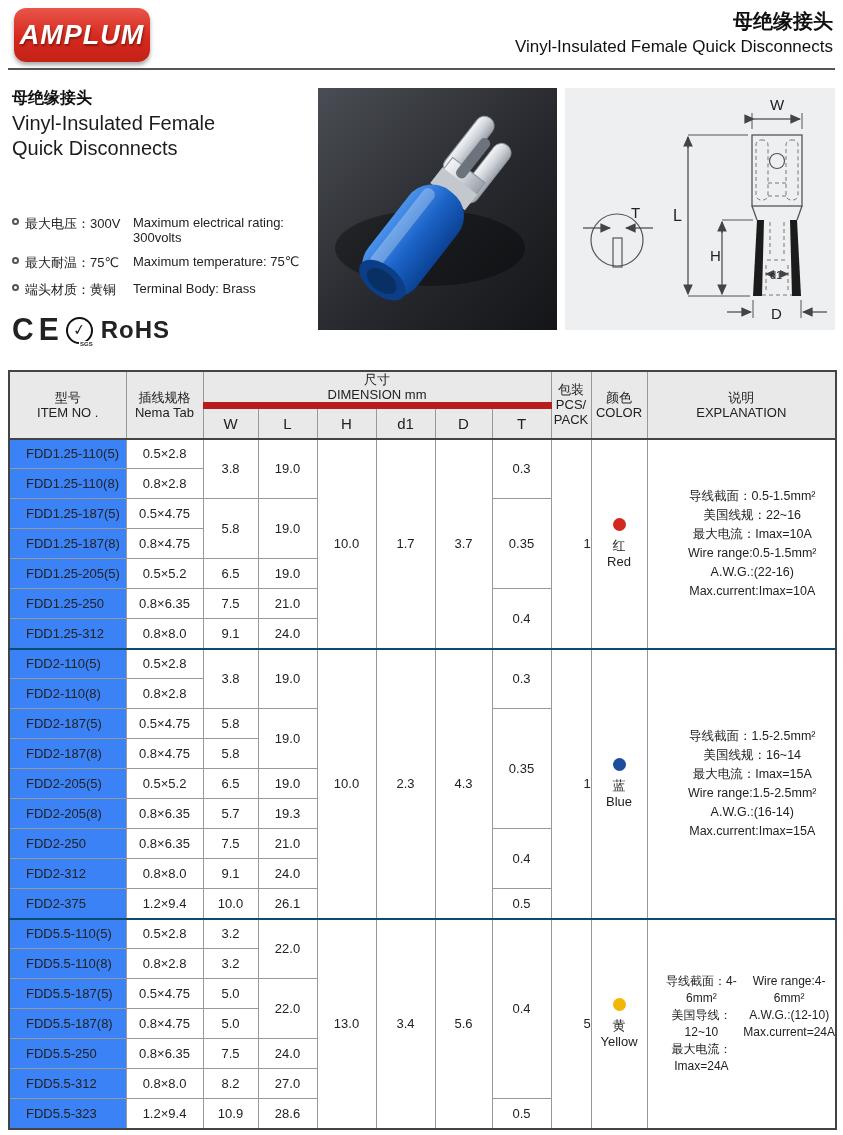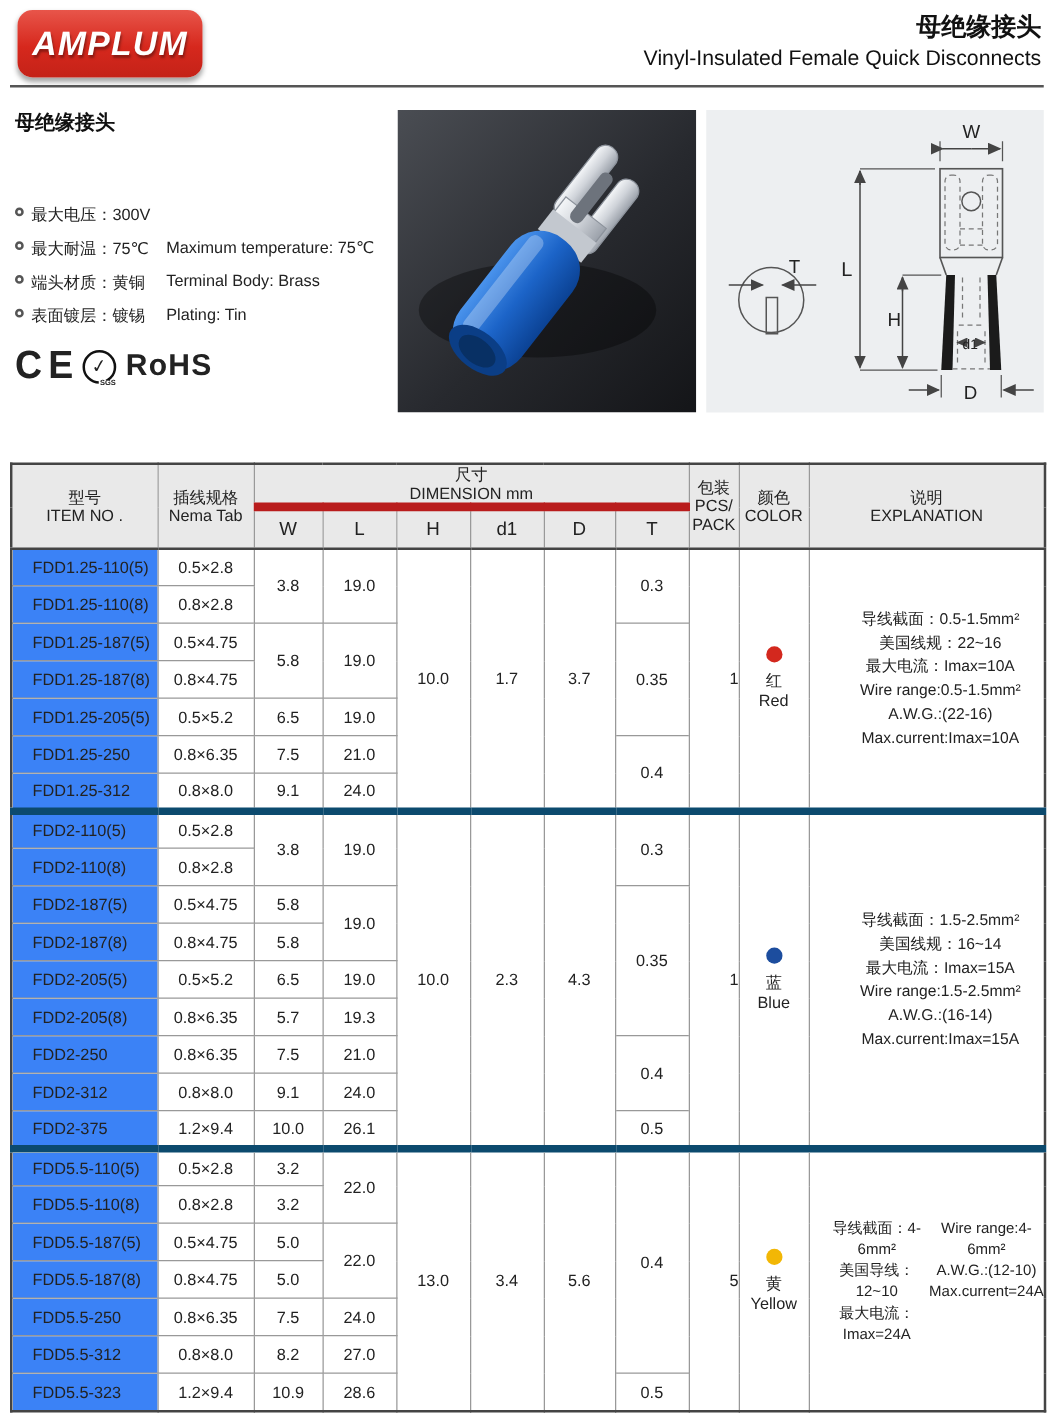--- a/index.html
+++ b/index.html
@@ -1,21 +1,21 @@
 <!DOCTYPE html>
 <html><head>
 <meta charset="utf-8">
 <style>
   * { margin:0; padding:0; box-sizing:border-box; }
   html,body { background:#fff; }
   body { font-family:"Liberation Sans","DejaVu Sans",sans-serif; color:#222; }
   .page { position:relative; width:843px; height:1135px; background:#fff; overflow:hidden; }
 
   
-  .logo { position:absolute; left:14px; top:8px; width:148px; height:54px; border-radius:12px;
+  .logo { position:absolute; left:14px; top:8px; width:136px; height:54px; border-radius:12px;
           background:linear-gradient(180deg,#e8554a 0%, #d6281d 55%, #c42218 100%);
           box-shadow:0 3px 4px rgba(0,0,0,.35); display:flex; align-items:center; justify-content:center; }
   .logo span { color:#fff; font-weight:bold; font-style:italic; font-size:27px; letter-spacing:1px;
                text-shadow:1px 2px 2px rgba(0,0,0,.35); }
   .head-titles { position:absolute; right:10px; top:8px; text-align:right; }
   .head-zh { font-size:20px; font-weight:bold; color:#111; }
   .head-en { font-size:17px; color:#111; margin-top:2px; }
   .head-rule { position:absolute; left:8px; right:8px; top:68px; border-top:2px solid #555; }
 
   
@@ -43,21 +43,21 @@
   
   .spec-table { position:absolute; left:8px; top:370px; width:827px; border-collapse:collapse;
                 table-layout:fixed; border:2px solid #444; }
   .spec-table th, .spec-table td { border:1px solid #999; text-align:center; vertical-align:middle;
                 font-size:13px; color:#222; overflow:hidden; }
   .spec-table thead th { background:#e9e9e9; font-weight:normal; line-height:15px; }
   .spec-table thead .hrow1 th.dim-span { height:30px; border-bottom:7px solid #b91c1c; }
   .spec-table thead .hrow2 th { height:33px; font-size:15px; }
   .spec-table thead tr:last-child th, .spec-table thead th[rowspan] { border-bottom:2px solid #444; }
   .spec-table tbody td { height:30px; }
-  .spec-table tbody tr.group-start td { border-top:6px solid #0c4a6e; }
+  .spec-table tbody tr.group-start td { border-top:2px solid #0c4a6e; }
   td.item { background:#3b82f6; text-align:left; padding-left:16px; }
   td.pack { font-size:13px;padding-left:32px; }
   td.colorc { line-height:16px; }
   .dot { display:inline-block; width:13px; height:13px; border-radius:50%; margin-bottom:3px; }
   td.expl { text-align:center; }
   .expl-box { padding-left:22px; font-size:12.5px; line-height:19px; }
   .expl-cols { display:flex; padding-left:12px; font-size:12px; line-height:17px; }
   .hsmall { font-size:12px; line-height:15px; }
 </style>
 </head>
@@ -69,39 +69,39 @@
     <span>AMPLUM</span>
   </div>
   <div class="head-titles">
     <div class="head-zh">母绝缘接头</div>
     <div class="head-en">Vinyl-Insulated Female Quick Disconnects</div>
   </div>
   <div class="head-rule"></div>
 
   <div class="intro">
     <div class="intro-zh">母绝缘接头</div>
+    <div class="intro-en">
+      <div>Vinyl-Insulated Female</div>
+      <div>Quick Disconnects</div>
+    </div>
     <div class="spec-list">
       <div class="spec-row">
           <span class="spec-bullet"></span>
           <span class="spec-zh">最大电压：300V</span>
+          <span class="spec-en">Maximum electrical rating: 300volts</span>
         </div>
       <div class="spec-row">
           <span class="spec-bullet"></span>
           <span class="spec-zh">最大耐温：75℃</span>
           <span class="spec-en">Maximum temperature: 75℃</span>
         </div>
       <div class="spec-row">
           <span class="spec-bullet"></span>
           <span class="spec-zh">端头材质：黄铜</span>
           <span class="spec-en">Terminal Body: Brass</span>
-        </div>
-      <div class="spec-row">
-          <span class="spec-bullet"></span>
-          <span class="spec-zh">表面镀层：镀锡</span>
-          <span class="spec-en">Plating: Tin</span>
         </div>
     </div>
     <div class="certs">
       <span class="ce">CE</span>
       <span class="sgs-badge">
         <span class="chk">✓</span>
         <span class="sgs">SGS</span>
       </span>
       <span class="rohs">RoHS</span>
     </div>

